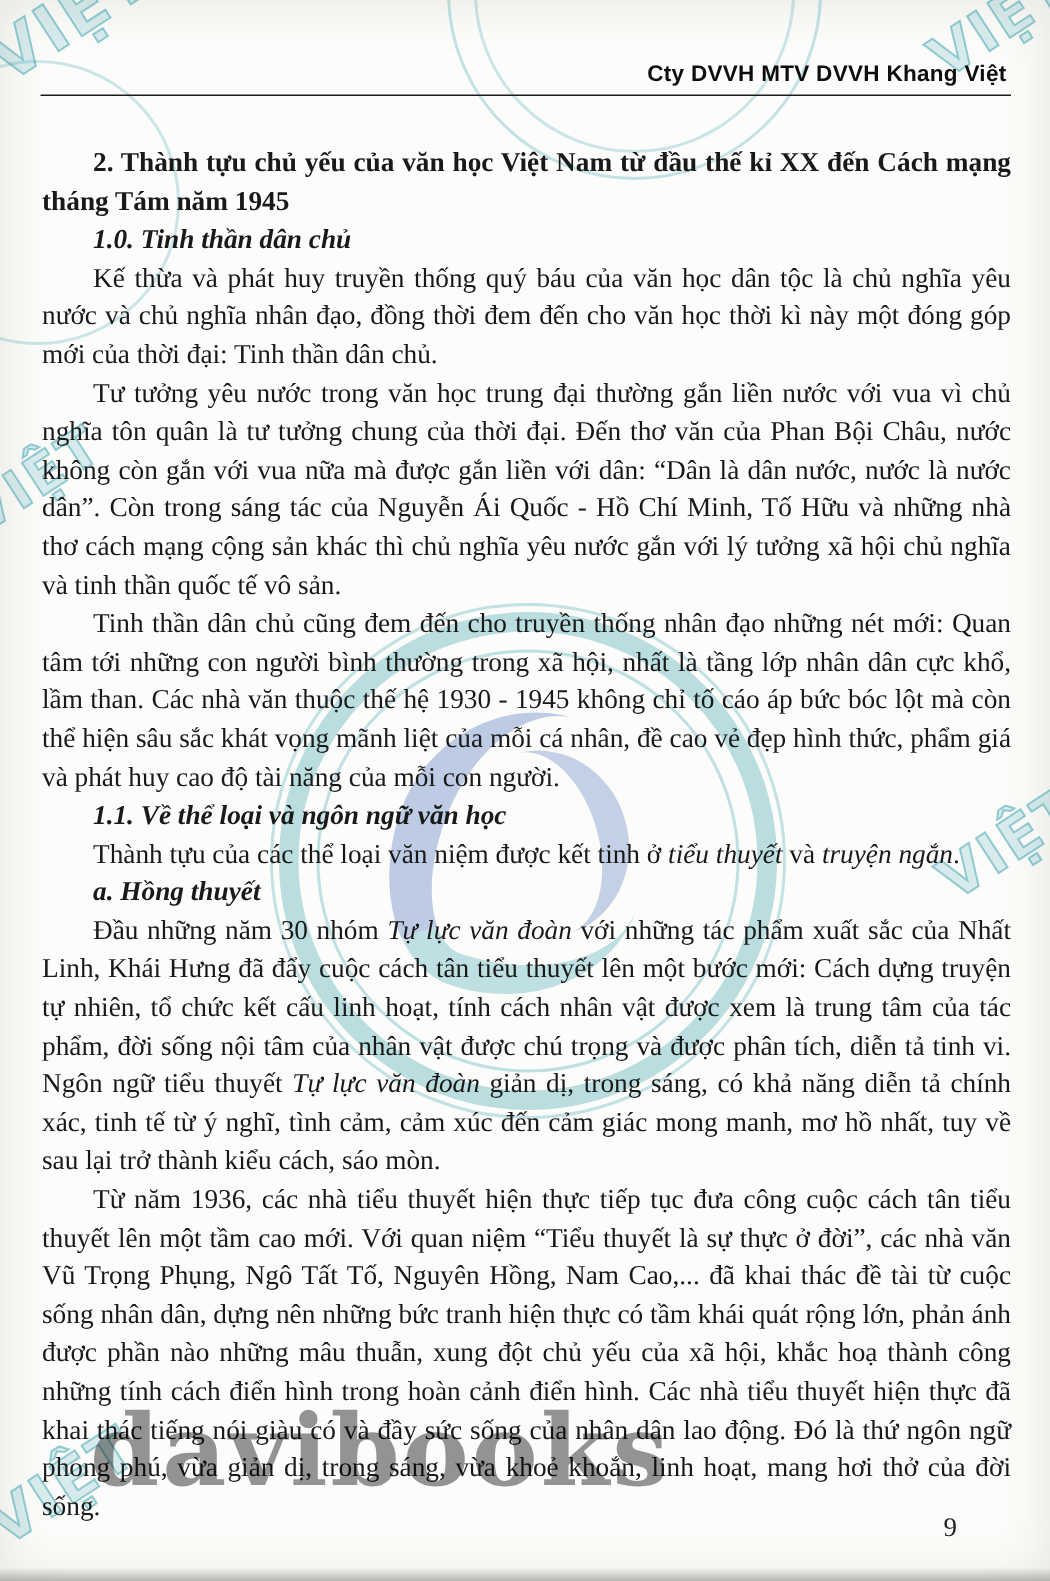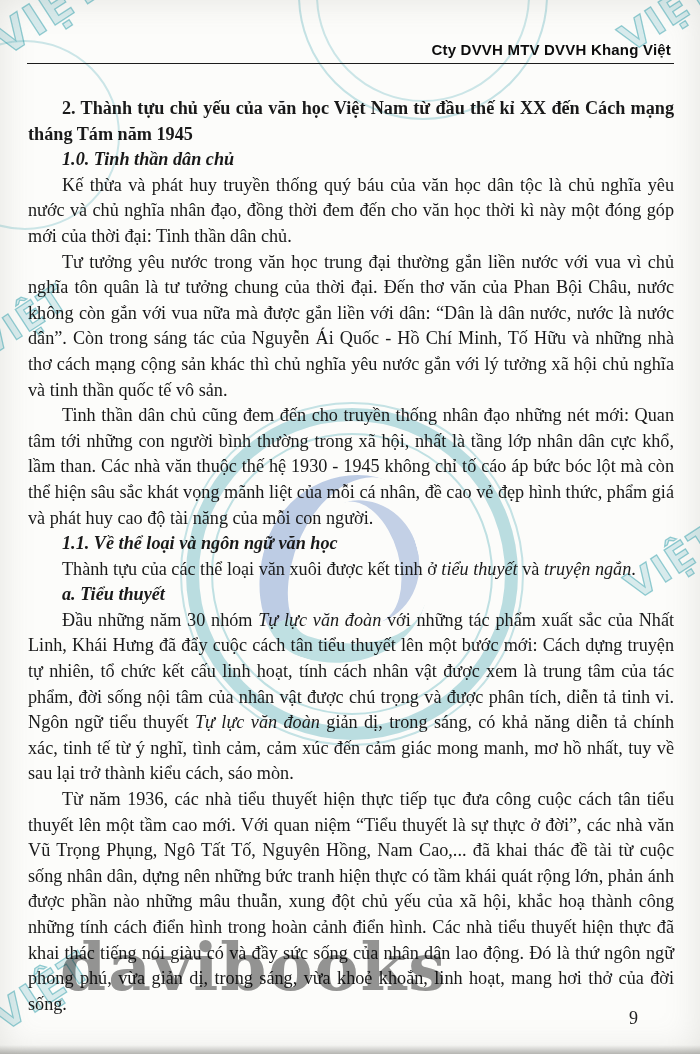--- a/index.html
+++ b/index.html
@@ -126,22 +126,22 @@
   <div class="pub-header">Cty DVVH MTV DVVH Khang Việt</div>
   <div class="header-rule"></div>
 
   <div class="body-text">
       <p class="block s-bold"><span>2. Thành tựu chủ yếu của văn học Việt Nam từ đầu thế kỉ XX đến Cách mạng tháng Tám năm 1945</span></p>
       <p class="block s-bold-italic"><span>1.0. Tinh thần dân chủ</span></p>
       <p class="block s-normal"><span>Kế thừa và phát huy truyền thống quý báu của văn học dân tộc là chủ nghĩa yêu nước và chủ nghĩa nhân đạo, đồng thời đem đến cho văn học thời kì này một đóng góp mới của thời đại: Tinh thần dân chủ.</span></p>
       <p class="block s-normal"><span>Tư tưởng yêu nước trong văn học trung đại thường gắn liền nước với vua vì chủ nghĩa tôn quân là tư tưởng chung của thời đại. Đến thơ văn của Phan Bội Châu, nước không còn gắn với vua nữa mà được gắn liền với dân: “Dân là dân nước, nước là nước dân”. Còn trong sáng tác của Nguyễn Ái Quốc - Hồ Chí Minh, Tố Hữu và những nhà thơ cách mạng cộng sản khác thì chủ nghĩa yêu nước gắn với lý tưởng xã hội chủ nghĩa và tinh thần quốc tế vô sản.</span></p>
       <p class="block s-normal"><span>Tinh thần dân chủ cũng đem đến cho truyền thống nhân đạo những nét mới: Quan tâm tới những con người bình thường trong xã hội, nhất là tầng lớp nhân dân cực khổ, lầm than. Các nhà văn thuộc thế hệ 1930 - 1945 không chỉ tố cáo áp bức bóc lột mà còn thể hiện sâu sắc khát vọng mãnh liệt của mỗi cá nhân, đề cao vẻ đẹp hình thức, phẩm giá và phát huy cao độ tài năng của mỗi con người.</span></p>
       <p class="block s-bold-italic"><span>1.1. Về thể loại và ngôn ngữ văn học</span></p>
-      <p class="block s-normal"><span>Thành tựu của các thể loại văn xuôi được kết tinh ở </span><span class="it">tiểu thuyết</span><span> và </span><span class="it">truyện ngắn</span><span>.</span></p>
-      <p class="block s-bold-italic"><span>a. Tiểu thuyết</span></p>
+      <p class="block s-normal"><span>Thành tựu của các thể loại văn niệm được kết tinh ở </span><span class="it">tiểu thuyết</span><span> và </span><span class="it">truyện ngắn</span><span>.</span></p>
+      <p class="block s-bold-italic"><span>a. Hồng thuyết</span></p>
       <p class="block s-normal"><span>Đầu những năm 30 nhóm </span><span class="it">Tự lực văn đoàn</span><span> với những tác phẩm xuất sắc của Nhất Linh, Khái Hưng đã đẩy cuộc cách tân tiểu thuyết lên một bước mới: Cách dựng truyện tự nhiên, tổ chức kết cấu linh hoạt, tính cách nhân vật được xem là trung tâm của tác phẩm, đời sống nội tâm của nhân vật được chú trọng và được phân tích, diễn tả tinh vi. Ngôn ngữ tiểu thuyết </span><span class="it">Tự lực văn đoàn</span><span> giản dị, trong sáng, có khả năng diễn tả chính xác, tinh tế từ ý nghĩ, tình cảm, cảm xúc đến cảm giác mong manh, mơ hồ nhất, tuy về sau lại trở thành kiểu cách, sáo mòn.</span></p>
       <p class="block s-normal"><span>Từ năm 1936, các nhà tiểu thuyết hiện thực tiếp tục đưa công cuộc cách tân tiểu thuyết lên một tầm cao mới. Với quan niệm “Tiểu thuyết là sự thực ở đời”, các nhà văn Vũ Trọng Phụng, Ngô Tất Tố, Nguyên Hồng, Nam Cao,... đã khai thác đề tài từ cuộc sống nhân dân, dựng nên những bức tranh hiện thực có tầm khái quát rộng lớn, phản ánh được phần nào những mâu thuẫn, xung đột chủ yếu của xã hội, khắc hoạ thành công những tính cách điển hình trong hoàn cảnh điển hình. Các nhà tiểu thuyết hiện thực đã khai thác tiếng nói giàu có và đầy sức sống của nhân dân lao động. Đó là thứ ngôn ngữ phong phú, vừa giản dị, trong sáng, vừa khoẻ khoắn, linh hoạt, mang hơi thở của đời sống.</span></p>
     </div>
 
   <div class="wm-brand">davibooks</div>
   <div class="wm-slogan">Khát vọng tri thức</div>
   <div class="page-number">9</div>
   <div class="scan-edge"></div>
 
 </div>

